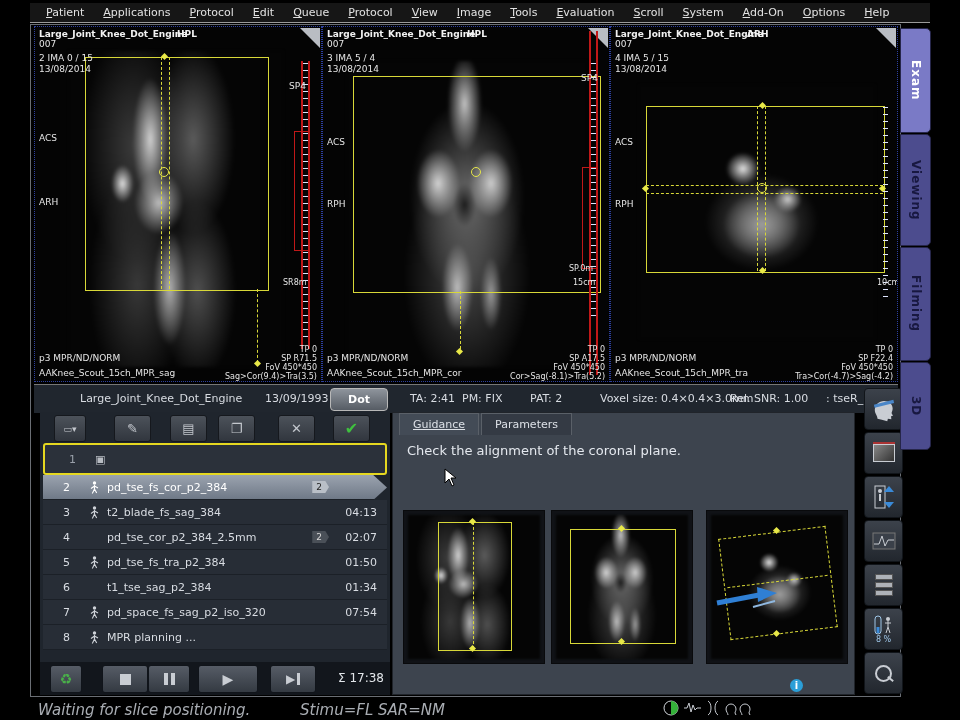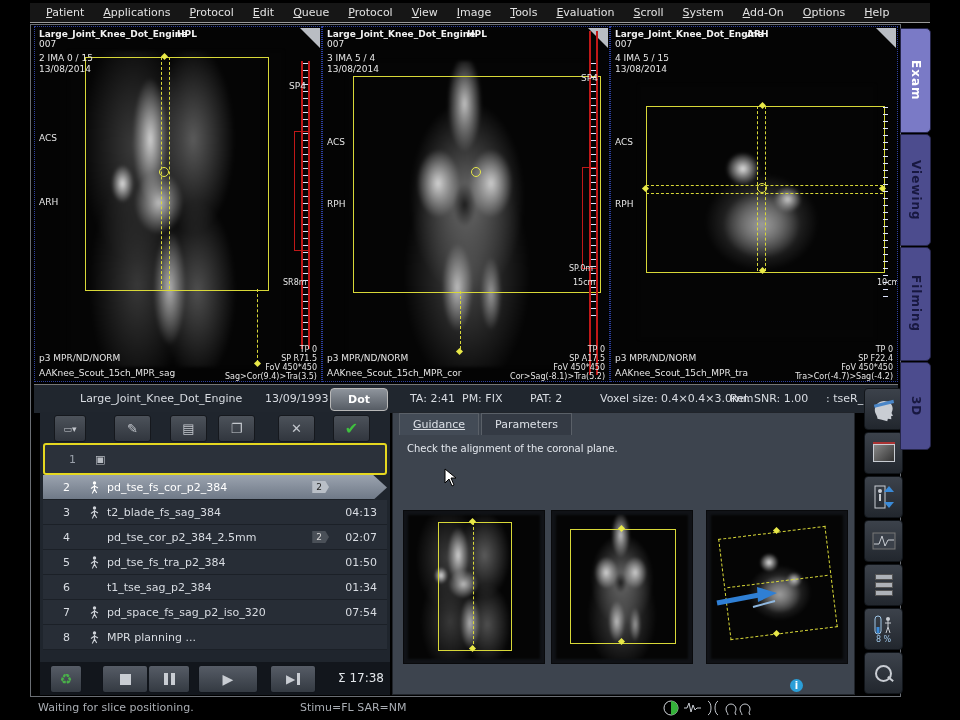--- a/index.html
+++ b/index.html
@@ -84,34 +84,34 @@
   .pbtn{position:absolute;top:3px;height:26px;border-radius:3px;border:1px solid #10141a;
         background:linear-gradient(#565c66,#343a42);display:flex;align-items:center;justify-content:center;
         color:#c9cdd3;}
   .bar{width:4px;height:12px;background:#c9cdd3;}
   .total{position:absolute;right:6px;top:9px;font-size:12px;color:#e2e6ea;}
   
   .guide{position:absolute;left:392px;top:412px;width:463px;height:283px;background:#3d444e;border:1px solid #20242a;box-sizing:border-box;}
   .gtab{position:absolute;top:0;height:21px;padding:0 13px;font-size:11px;line-height:21px;color:#dce0e6;
         background:#343a44;border:1px solid #5a6068;border-bottom:none;}
   .gtab.active{background:#434b56;text-decoration:underline;}
-  .gmsg{position:absolute;left:14px;top:30px;font-size:10px;color:#e4e8ee;}
+  .gmsg{position:absolute;left:14px;top:30px;font-size:13px;color:#e4e8ee;}
   .thumb{position:absolute;top:97px;width:140px;height:152px;background:#101216;border:1px solid #090a0c;overflow:hidden;}
   .iinfo{position:absolute;width:13px;height:13px;border-radius:50%;background:#2b9fd8;color:#fff;
          font-size:10px;font-weight:bold;text-align:center;line-height:13px;}
   
   .sbtn{position:absolute;left:864px;width:37px;height:40px;border-radius:4px;border:1px solid #11151a;
         background:linear-gradient(#3c424b,#22272e);display:flex;flex-direction:column;align-items:center;justify-content:center;color:#c9cdd3;}
   .sarlbl{font-size:8px;color:#9fc7e8;}
   .vtab{position:absolute;left:900px;width:29px;background:#4c4c8e;color:#181840;writing-mode:vertical-rl;
         display:flex;align-items:center;justify-content:center;font-size:12px;font-weight:bold;
         border:1px solid #26264a;border-radius:0 5px 5px 0;letter-spacing:1px;}
   .vtab.active{background:#7a7ac6;color:#fff;}
   
-  .status{position:absolute;left:0;top:697px;width:960px;height:23px;background:#000;font-size:11px;color:#a9adb3;}
+  .status{position:absolute;left:0;top:697px;width:960px;height:23px;background:#000;font-size:15px;color:#a9adb3;font-style:italic;}
   .status span{position:absolute;top:4px;}
   .frame{position:absolute;left:30px;top:24px;width:869px;height:671px;border:1px solid #6a6e74;pointer-events:none;}
   .mag{width:13px;height:13px;border:2px solid #c9cdd3;border-radius:50%;position:relative;}
   .mag::after{content:"";position:absolute;left:10px;top:11px;width:7px;height:2px;background:#c9cdd3;transform:rotate(40deg);}
   .layers{display:flex;flex-direction:column;gap:2px;}
   .layers div{width:16px;height:4px;background:#aeb2b8;border:1px solid #555;}
 </style>
 </head>
 <body>
 

